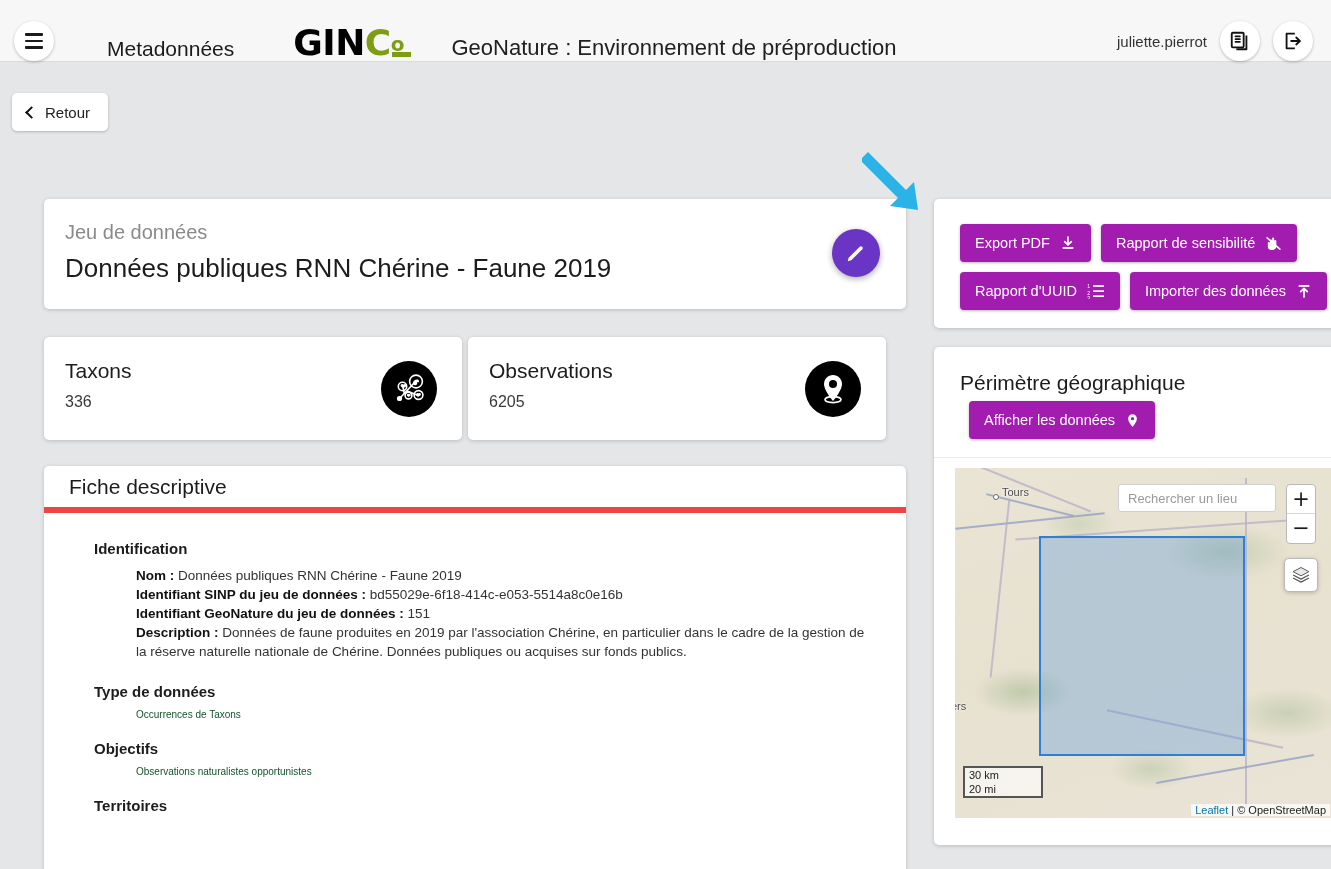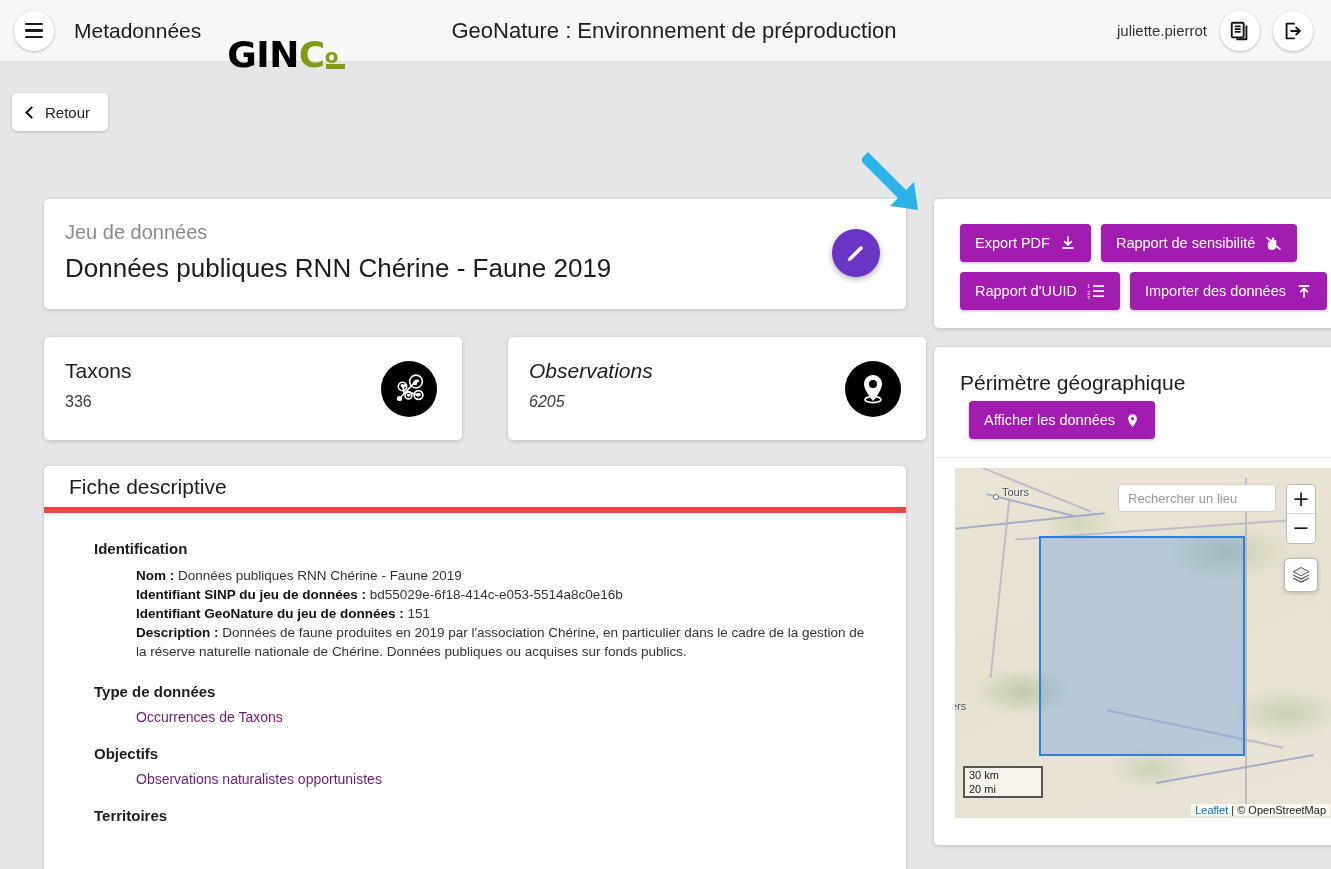--- a/index.html
+++ b/index.html
@@ -10,22 +10,23 @@
     font-family: "Liberation Sans", sans-serif;
     color: #222;
   }
 
   
   .topbar {
     position: absolute; top: 0; left: 0;
     width: 1331px; height: 62px;
     background: #f7f7f7;
     border-bottom: 1px solid #dcdcdc;
-    display: flex; align-items: center;
+    display: flex; align-items: flex-end;
     z-index: 40;
+    gap: 33px;
   }
   .hamburger {
     width: 40px; height: 40px; margin-left: 14px;
     border-radius: 50%; background: #fff;
     box-shadow: 0 1px 3px rgba(0,0,0,.25);
     display: flex; flex-direction: column; align-items: center; justify-content: center;
     gap: 4px; cursor: pointer; flex: none;
   }
   .hamburger i { display: block; width: 18px; height: 2.5px; background: #1b1b1b; border-radius: 1px; }
   .module-name {
@@ -88,41 +89,41 @@
   .ds-title  { position: absolute; left: 21px; top: 54px; font-size: 26px; color: #1c1c1c; }
   .fab-edit {
     position: absolute; right: 26px; top: 30px; width: 48px; height: 48px;
     border-radius: 50%; background: #6a34c4;
     box-shadow: 0 2px 6px rgba(0,0,0,.32);
     display: flex; align-items: center; justify-content: center; cursor: pointer;
   }
 
   
   #taxons-card { left: 12px; top: 275px; width: 418px; height: 103px; }
-  #obs-card    { left: 476px; top: 275px; width: 418px; height: 103px; font-style: italic; }
+  #obs-card    { left: 436px; top: 275px; width: 418px; height: 103px; }
   .stat-label { position: absolute; left: 21px; top: 22px; font-size: 21px; color: #1c1c1c; }
   .stat-value { position: absolute; left: 21px; top: 56px; font-size: 16px; color: #3a3a3a; }
   .stat-icon {
     position: absolute; right: 25px; top: 50%; transform: translateY(-50%);
     width: 56px; height: 56px; border-radius: 50%; background: #000;
     display: flex; align-items: center; justify-content: center;
   }
 
   
   #fiche-card { left: 12px; top: 404px; width: 862px; height: 465px; overflow: hidden; }
   .fiche-head {
     height: 47px; display: flex; align-items: center; padding-left: 25px;
     font-size: 21px; color: #1c1c1c; border-bottom: 6px solid #ef4444;
   }
   .fiche-body { padding: 27px 30px 0 50px; }
   .sec-h { font-size: 15px; font-weight: bold; color: #1c1c1c; }
   .sec-rows { margin: 9px 0 0 42px; }
   .row { font-size: 13.5px; line-height: 19px; color: #333; }
   .row b { color: #111; }
-  .sec-plain { margin: 9px 0 0 42px; font-size: 14px; color: #701a75; }
+  .sec-plain { margin: 9px 0 0 42px; font-size: 10px; color: #14532d; }
   .sp22 { height: 22px; }
   .sp20 { height: 20px; }
 
   
   #actions-card { left: 902px; top: 137px; width: 419px; height: 129px; }
   .btn-row { display: flex; gap: 10px; padding-left: 26px; }
   .btn-row.r1 { padding-top: 25px; }
   .btn-row.r2 { padding-top: 10px; }
   .pbtn {
     background: #a21caf; color: #fff; border: none; border-radius: 4px;

